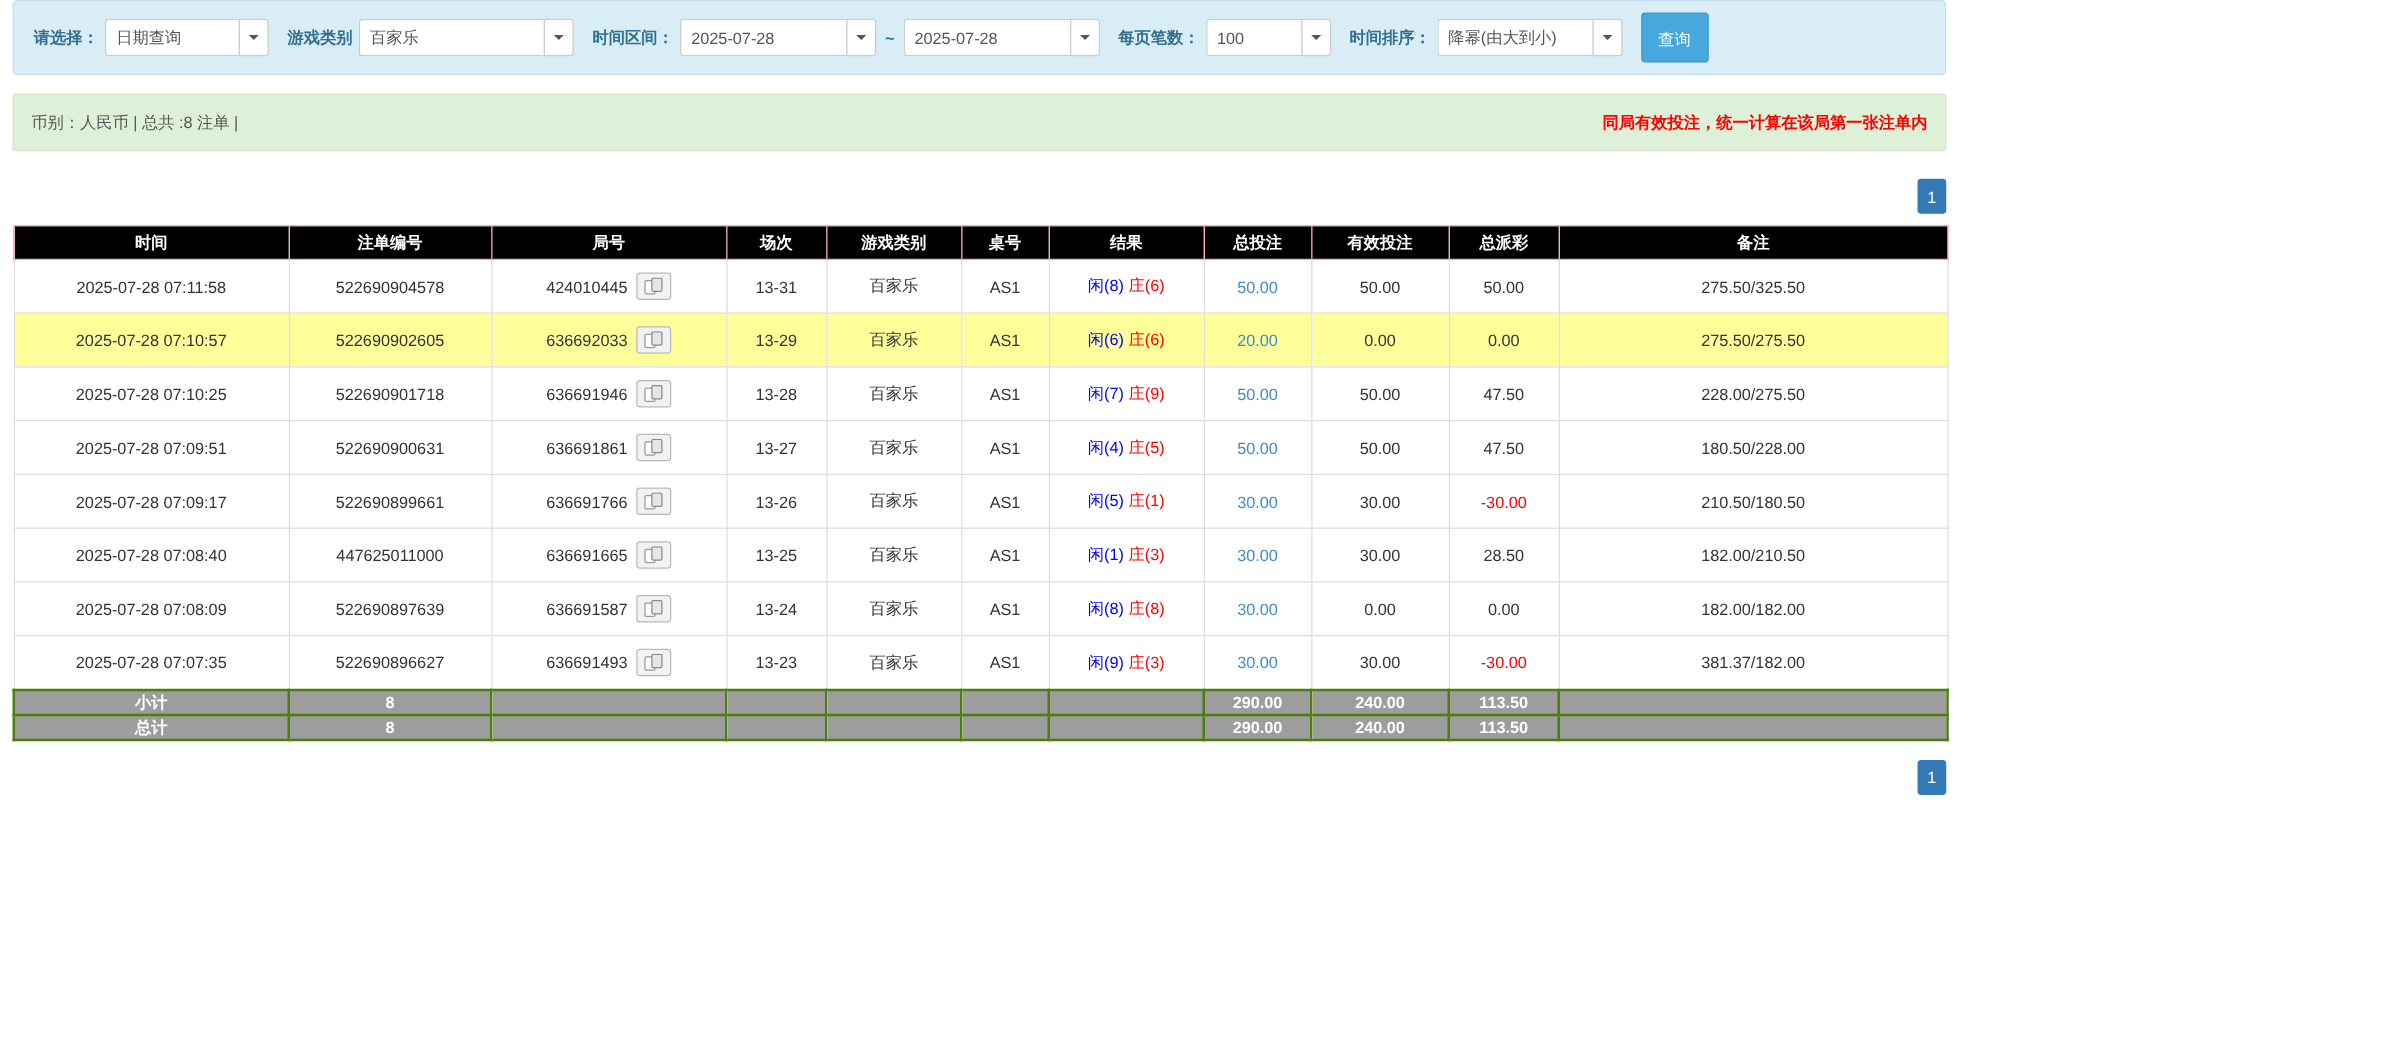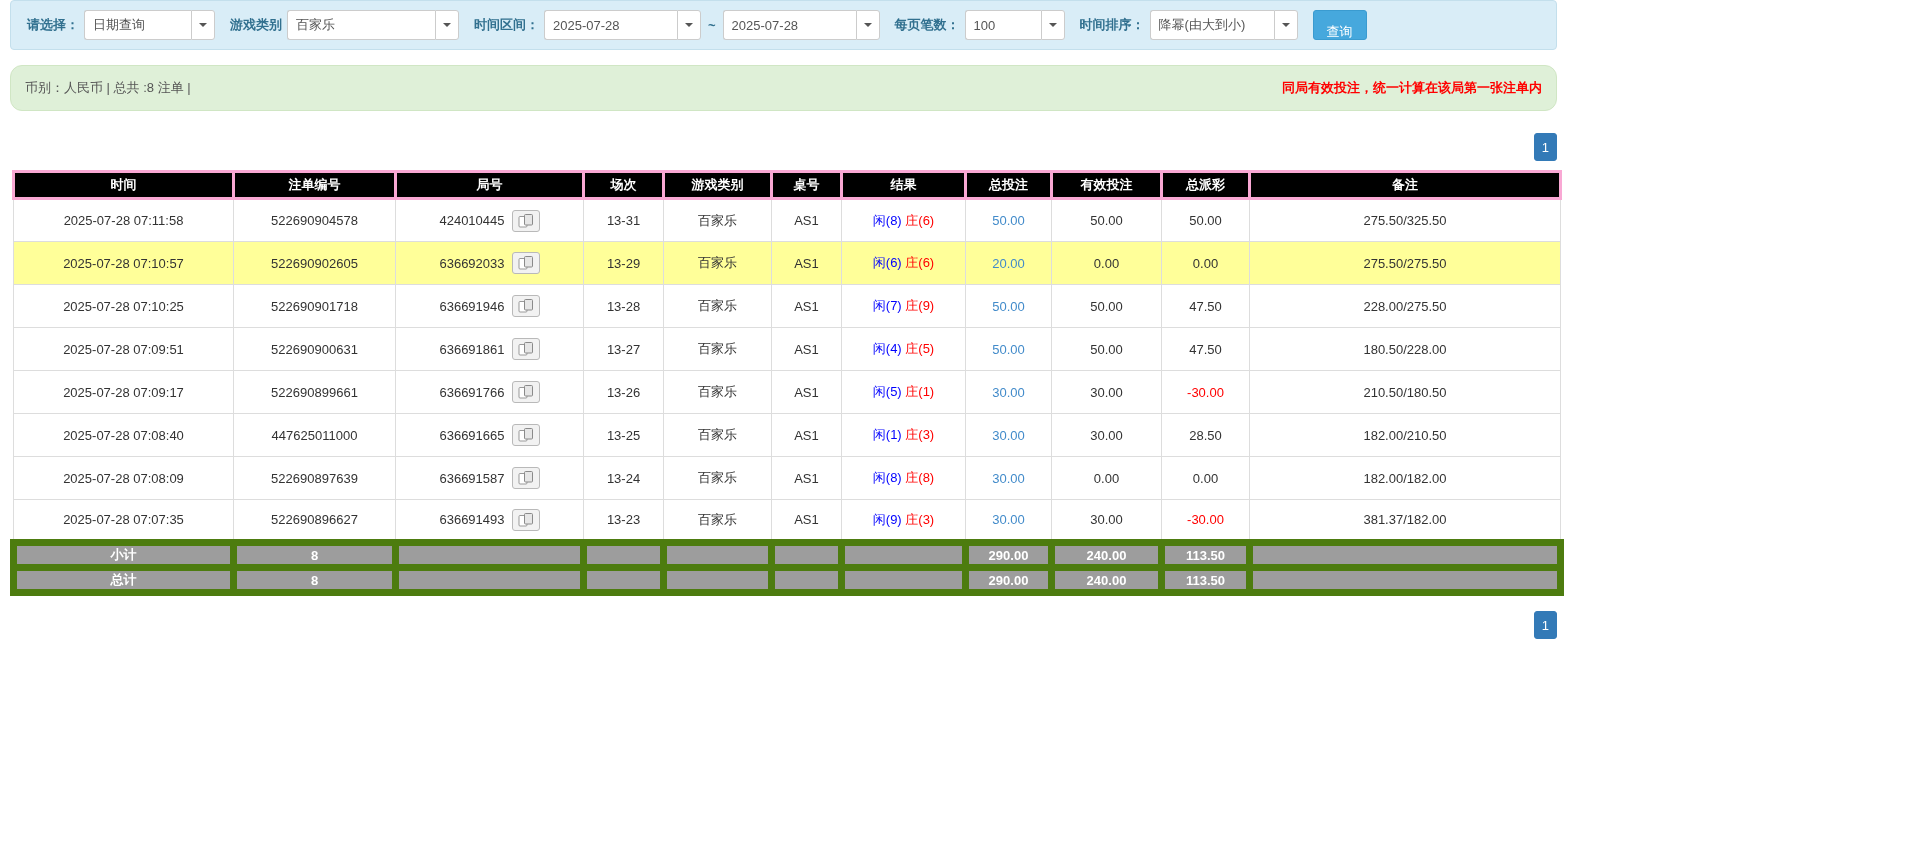--- a/index.html
+++ b/index.html
@@ -30,48 +30,48 @@
   .w-size  { width: 76px;  }
   .w-sort  { width: 124px; }
   .caret-btn {
     width: 24px; height: 30px; border: 1px solid #ccc; background: #fff;
     border-radius: 0 3px 3px 0; cursor: pointer;
     display: inline-flex; align-items: center; justify-content: center; padding: 0;
   }
   .caret { width: 0; height: 0; border-left: 4px solid transparent; border-right: 4px solid transparent; border-top: 4px solid #555; display: inline-block; }
   .tilde { font-size: 13px; color: var(--filter-label, #31708f); margin: 0 2px; font-weight: bold; }
   .search-btn {
-    height: 30px; padding: 12px 13px; margin-left: 10px;
+    height: 40px; padding: 12px 13px; margin-left: 10px;
     background: var(--search-button-bg, #46a8dd); color: #fff;
     border: 1px solid #3a9bd0; border-radius: 3px; font-size: 13px; cursor: pointer;
   }
 
   .summary-bar {
     background: var(--summary-bg, #dff0d8);
-    border: 1px solid #d0e6c4; border-radius: 12px;
+    border: 1px solid #d0e6c4; border-radius: 2px;
     margin-top: 15px; padding: 13px 14px;
     display: flex; justify-content: space-between; align-items: center;
     font-size: 13px; color: #555;
   }
   .summary-notice { color: var(--notice-red, #f00); font-weight: bold; }
 
   .pagination { text-align: right; }
   .pagination.top { margin: 22px 0 9px; }
   .pagination.bottom { margin: 15px 0 0; padding-bottom: 20px; }
   .page-btn {
     min-width: 23px; height: 28px; padding: 0 7px;
     background: var(--pagination-bg, #337ab7); color: #fff;
     border: 1px solid #337ab7; border-radius: 3px; font-size: 13px; cursor: pointer;
   }
 
   table.records { width: 1547px; border-collapse: collapse; table-layout: fixed; font-size: 13px; }
-  .records th { background: var(--header-bg, #000); color: #fff; font-weight: bold; height: 27px; border: 3px solid #f9a8d4; padding: 0 20px; }
+  .records th { background: var(--header-bg, #000); color: #fff; font-weight: bold; height: 27px; border: 1px solid #f9a8d4; padding: 0 20px; }
   .records td { border: 1px solid #ddd; text-align: center; height: 43px; color: #333; padding: 0 4px; background: #fff; overflow: hidden; }
   .records tbody tr.highlight td { background: var(--highlight-row, #ffff99); margin-left: 44px; }
-  .records tfoot td { background: var(--footer-bg, #9d9d9d); color: #fff; font-weight: bold; height: 18px; border: 7px solid #4d7c0f; }
+  .records tfoot td { background: var(--footer-bg, #9d9d9d); color: #fff; font-weight: bold; height: 18px; border: 2px solid #4d7c0f; }
 
   .res-player { color: var(--player-blue, #0000ff); }
   .res-banker { color: var(--banker-red, #ff0000); }
   .bet-link { color: var(--link-blue, #428bca); cursor: pointer; }
   .neg { color: var(--negative-red, #ff0000); }
 
   .round-wrap { display: inline-flex; align-items: center; justify-content: center; gap: 7px; }
   .card-icon-btn {
     background: #f2f2f2; border: 1px solid #b9b9b9; border-radius: 3px;
     height: 22px; width: 28px; display: inline-flex; align-items: center; justify-content: center;

